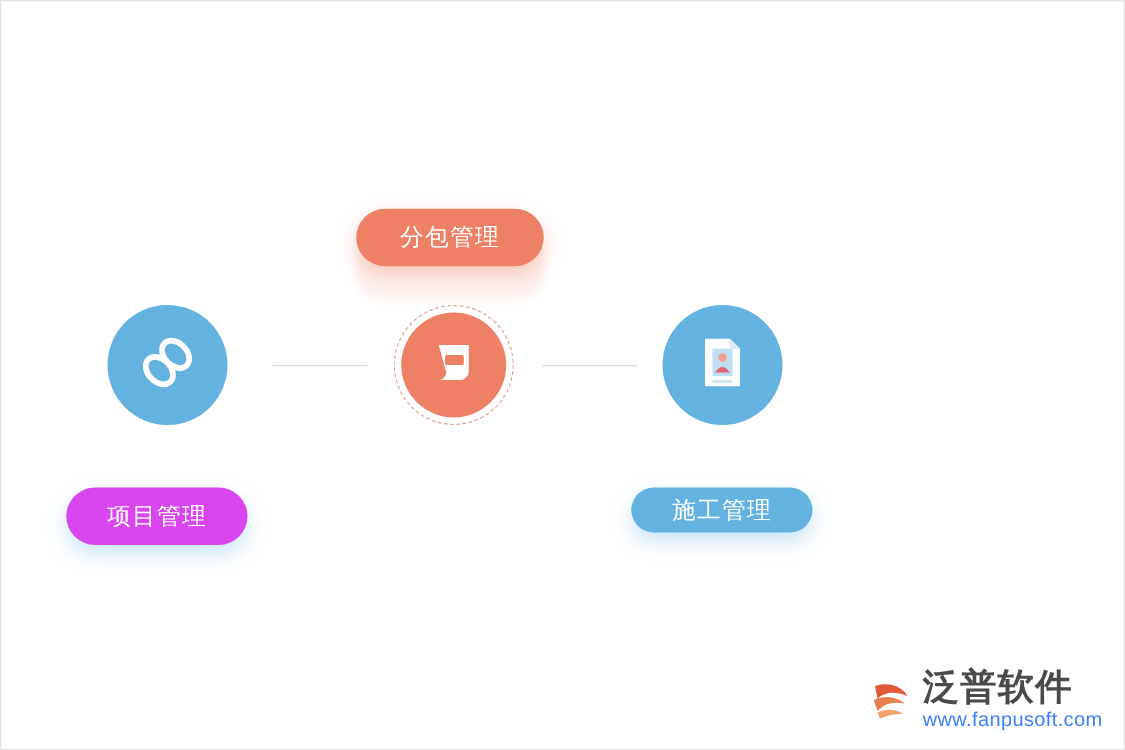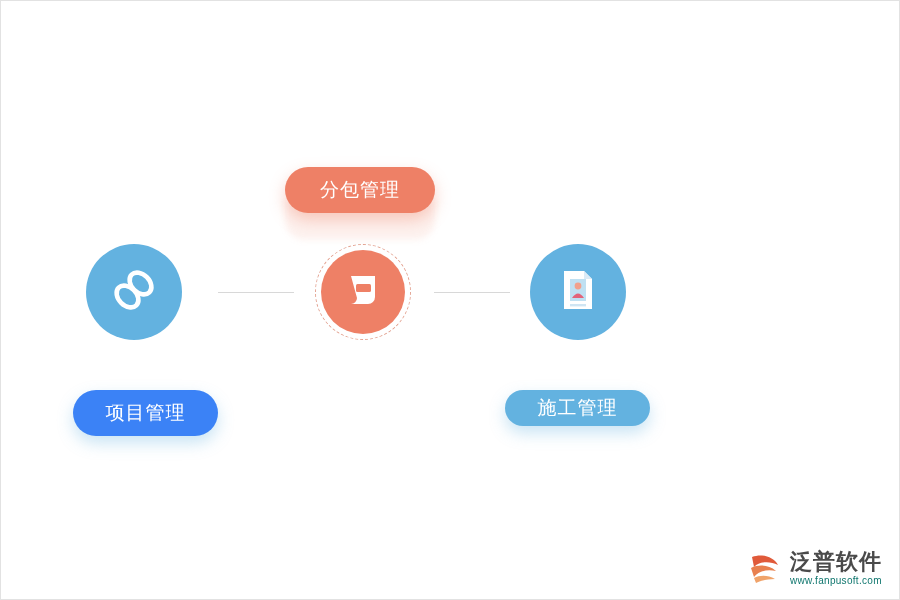--- a/index.html
+++ b/index.html
@@ -52,25 +52,25 @@
   .pill-ghost {
     left: 285px;
     top: 200px;
     width: 150px;
     height: 40px;
     background: rgba(238,128,102,0.10);
     border-radius: 0 0 20px 20px;
     filter: blur(3px);
   }
   .pill-left {
-    left: 73px;
+    left: 53px;
     top: 390px;
     width: 145px;
     height: 46px;
-    background: #3b82f6;
+    background: #d946ef;
     box-shadow: 0 7px 16px rgba(99,178,224,0.35);
   }
   .pill-right {
     left: 505px;
     top: 390px;
     width: 145px;
     height: 36px;
     background: #63b2e0;
     box-shadow: 0 7px 16px rgba(99,178,224,0.35);
   }
@@ -134,28 +134,28 @@
     height: 34px;
     flex: none;
   }
   .logo-texts {
     display: flex;
     flex-direction: column;
     justify-content: center;
     line-height: 1.15;
   }
   .logo-title {
-    font-size: 22px;
+    font-size: 29px;
     font-weight: bold;
     color: #4a4a4a;
     letter-spacing: 1px;
   }
   .logo-url {
-    font-size: 10px;
-    color: #0f766e;
+    font-size: 16px;
+    color: #3b82f6;
     letter-spacing: 0.3px;
   }
 </style>
 </head>
 <body>
 
 <div id="stage">
 
   <div class="border-frame"></div>
 

